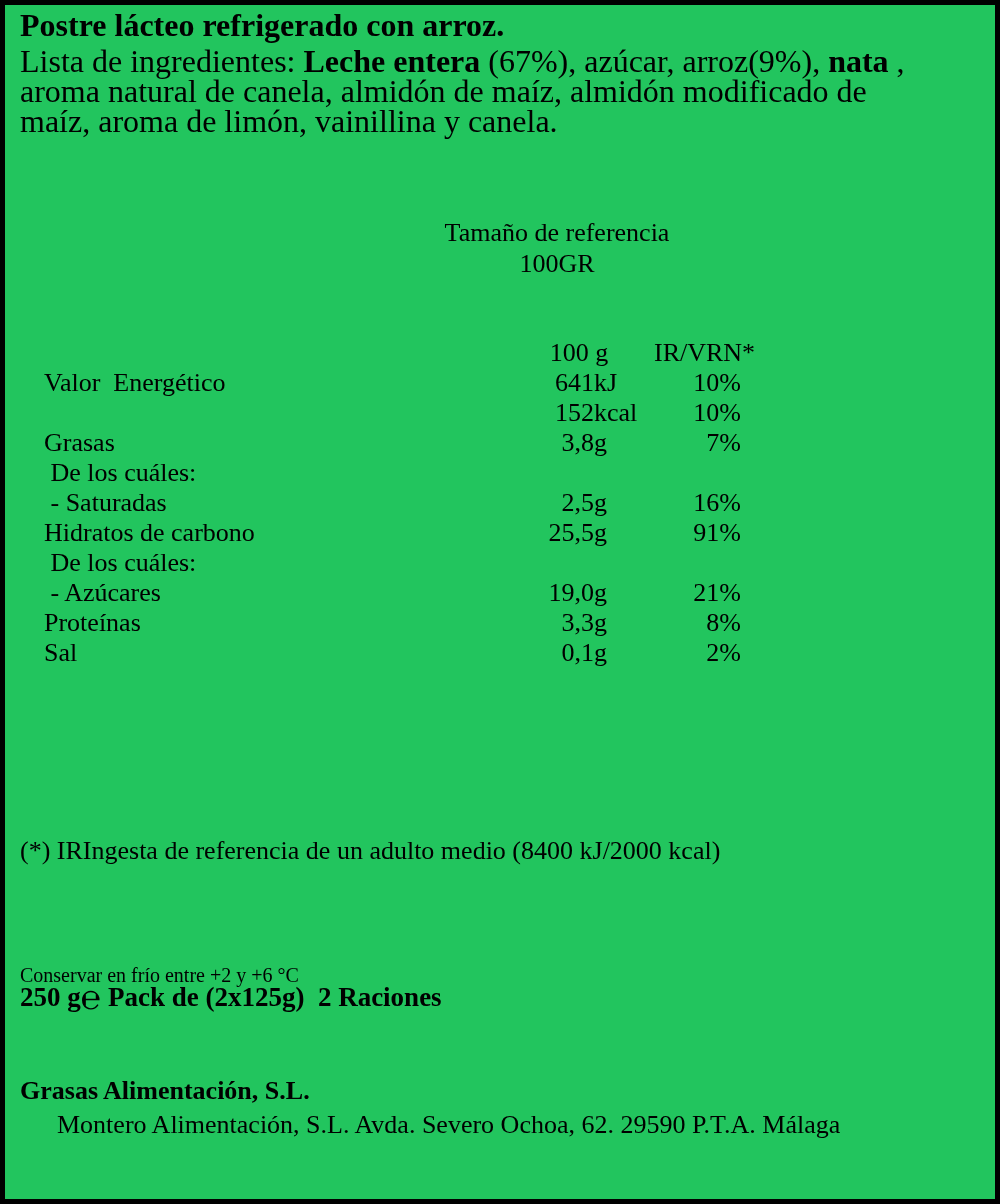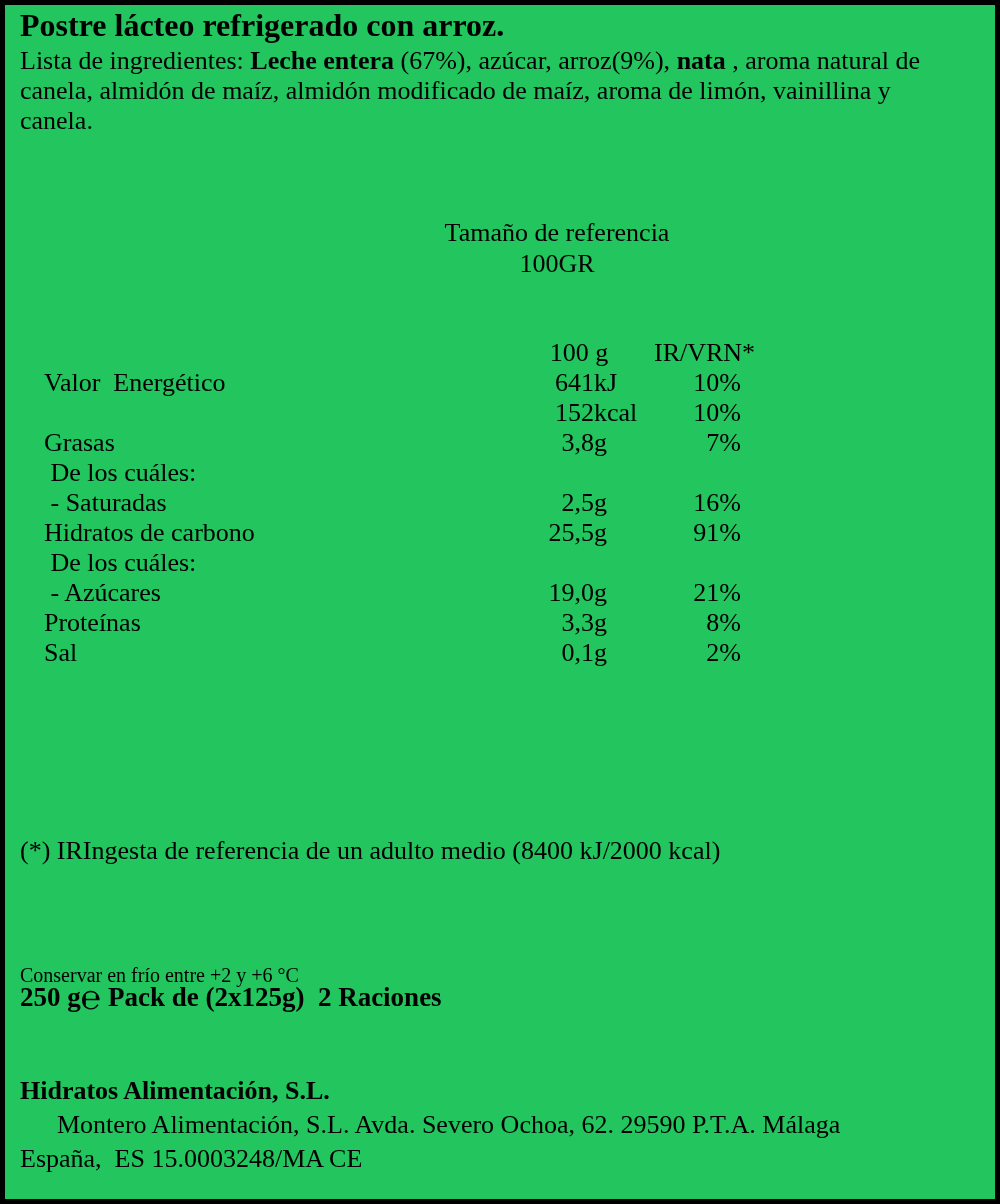--- a/index.html
+++ b/index.html
@@ -7,21 +7,21 @@
     width:1000px;height:1204px;
     border:5px solid #000;
     box-sizing:border-box;
     position:relative;
     background:#22c55e;color:#000;
     font-family:Liberation Serif, serif;
     overflow:hidden;
   }
   .abs{position:absolute;}
   .title{top:2px;left:15px;font-size:32px;font-weight:bold;}
-  .ingredients{top:41px;left:15px;width:908px;font-size:26px;line-height:30px;}
+  .ingredients{top:41px;left:15px;width:908px;font-size:32px;line-height:30px;}
   .ingredients b{font-weight:bold;}
   .serving{top:212px;left:352px;width:400px;text-align:center;font-size:26px;line-height:31px;}
   .ntable{top:333px;left:0;width:712px;font-size:26px;}
   .trow{display:grid;grid-template-columns:475px 90px 60px 87px;height:30px;line-height:30px;padding-left:24px;}
   .c-label{padding-left:15px;white-space:pre;overflow:visible;}
   .c-num{text-align:right;white-space:pre;}
   .c-unit{text-align:left;}
   .c-pct{text-align:right;}
   .th-amount{grid-column:2/4;text-align:center;}
   .th-ri{grid-column:4;text-align:right;}
@@ -116,17 +116,16 @@
       <span class="c-pct">2%</span>
     </div>
   </div>
 
   <div class="abs footnote">(*) IRIngesta de referencia de un adulto medio (8400 kJ/2000 kcal)</div>
 
   <div class="abs storage">Conservar en frío entre +2 y +6 °C</div>
 
   <div class="abs pack"><span>250 g</span><span class="e-sign">℮</span><span class="pre"> Pack de (2x125g)  2 Raciones</span></div>
 
-  <div class="abs mfr-name">Hidratos Alimentación, S.L.</div>
+  <div class="abs mfr-name">Grasas Alimentación, S.L.</div>
   <div class="abs mfr-address">Montero Alimentación, S.L. Avda. Severo Ochoa, 62. 29590 P.T.A. Málaga</div>
-  <div class="abs mfr-registry pre">España,  ES 15.0003248/MA CE</div>
 
 </div>
 
 </body></html>

